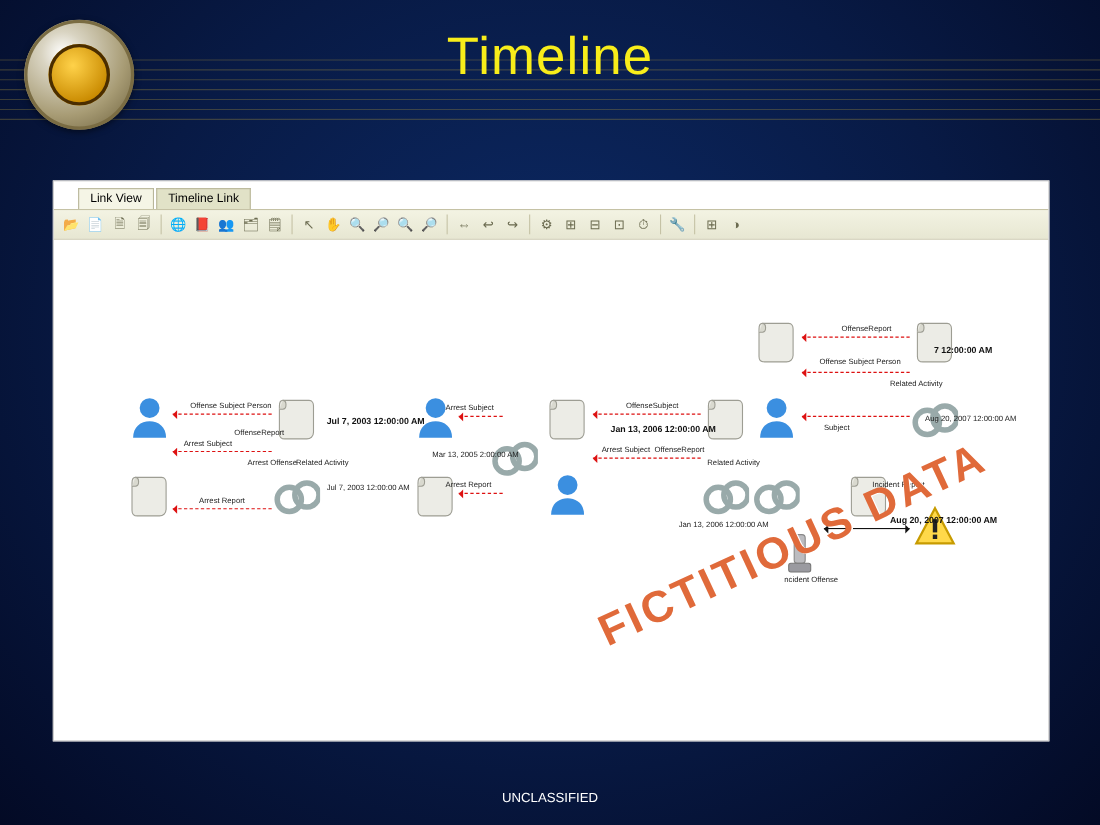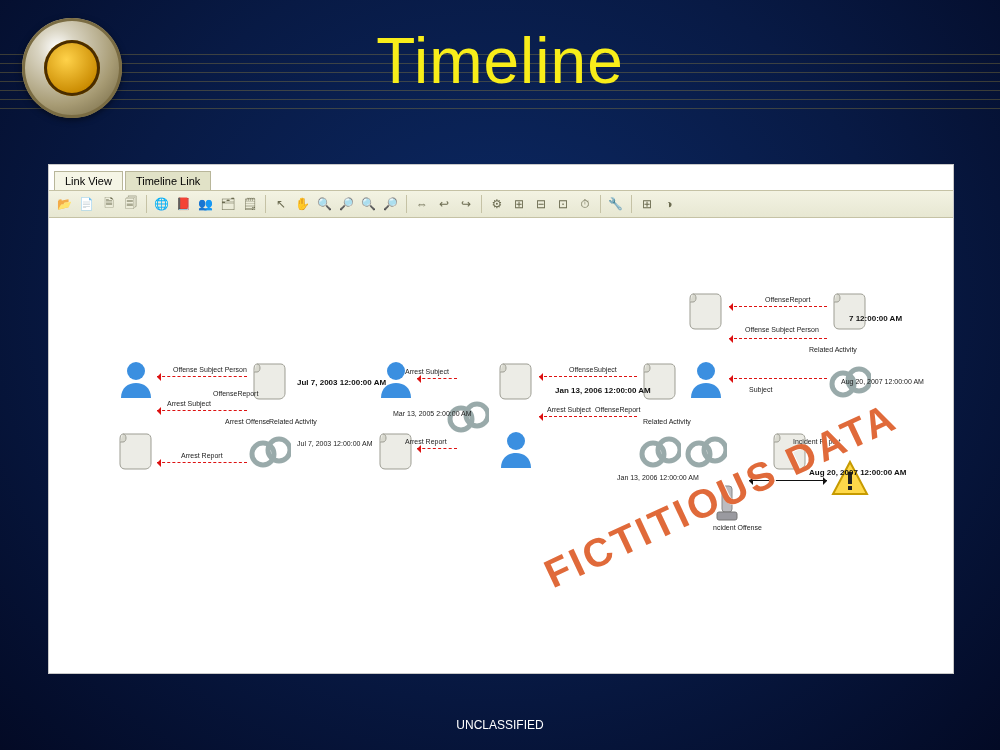--- a/index.html
+++ b/index.html
@@ -10,30 +10,30 @@
   
   .badge{position:absolute;top:18px;left:22px;width:100px;height:100px;border-radius:50%;
     background:radial-gradient(circle at 35% 30%,#fff,#d9d4c2 20%,#a79b74 60%,#6e623e 95%);
     box-shadow:inset 0 0 0 3px #7a6c43,0 2px 6px rgba(0,0,0,.5)}
   .badge::after{content:"";position:absolute;top:22px;left:22px;width:56px;height:56px;border-radius:50%;
     background:radial-gradient(circle at 40% 35%,#ffd24a,#c98a00 70%,#7a4e00);
     box-shadow:inset 0 0 0 3px #4a2d00}
   .badge .label{position:absolute;top:40px;left:0;width:100%;text-align:center;font-weight:bold;
     font-size:11px;color:#001946;letter-spacing:.5px}
   .slide-title{position:absolute;top:24px;left:0;right:0;text-align:center;color:#f8ed1a;
-    font-size:64px;font-weight:400;letter-spacing:1px;font-family:"Segoe UI",Arial,sans-serif}
+    font-size:48px;font-weight:400;letter-spacing:1px;font-family:"Segoe UI",Arial,sans-serif}
   
   .app{position:absolute;top:164px;left:48px;width:904px;height:508px;background:#fff;
     border:1px solid #c9c9c9;overflow:hidden}
   .link-again{display:block;padding:6px 4px 4px 6px;font-size:12px;color:#2430c6;
     text-decoration:underline;cursor:pointer}
   .switch-bar{font-size:11px;color:#444;border-top:1px solid #d6d6cc;border-bottom:1px solid #d6d6cc;
     background:#fbfbf6;padding:3px 6px;margin-top:14px}
   
-  .tabs{display:flex;align-items:flex-end;background:#fff;padding:6px 8px 0 5px;font-size:11px}
+  .tabs{display:flex;align-items:flex-end;background:#fff;padding:6px 8px 0 22px;font-size:11px}
   .tab{padding:3px 10px;border:1px solid #b8b69a;border-bottom:none;background:#f5f5e6;
     margin-right:2px;cursor:pointer}
   .tab.active{background:#e1e2c7}
   
   .toolbar{display:flex;align-items:center;background:linear-gradient(#f3f3e3,#e7e7d2);
     border-top:1px solid #c5c2a5;border-bottom:1px solid #c5c2a5;padding:3px 6px;gap:2px}
   .tbtn{width:18px;height:18px;border:1px solid transparent;display:flex;align-items:center;
     justify-content:center;font-size:12px;color:#6b6b50;cursor:pointer}
   .sep{width:0;height:18px;border-left:1px solid #c5c2a5;margin:0 3px}
   

